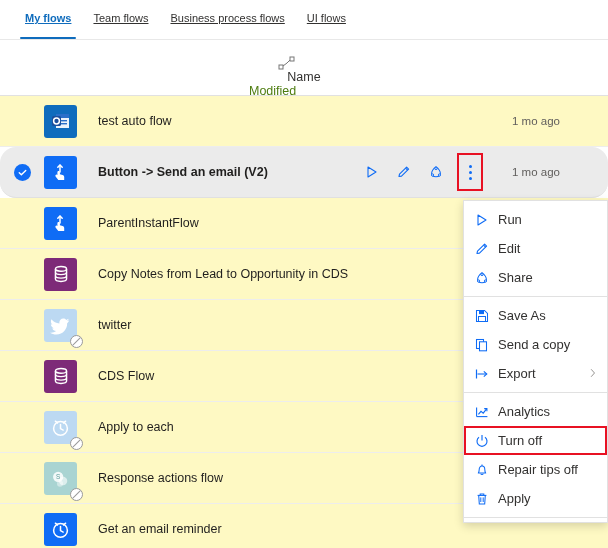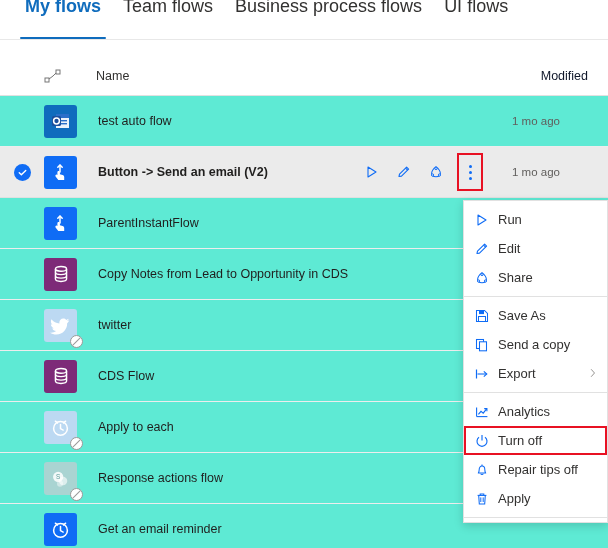--- a/index.html
+++ b/index.html
@@ -21,63 +21,65 @@
   .tabbar {
     display: flex;
     align-items: flex-end;
     height: 40px;
     padding-left: 14px;
     border-bottom: 1px solid #e8e8e8;
     background: #fff;
   }
   .tab {
     position: relative;
-    font-size: 18px;
+    font-size: 11px;
     color: #323130;
-    padding: 0 11px 26px 11px;
+    padding: 0 11px 14px 11px;
     cursor: pointer;
     white-space: nowrap;
     line-height: 14px;
+    text-decoration: underline;
   }
   .tab.active { color: #0f6cbd; font-weight: bold; }
   .tab.active::after {
     content: "";
     position: absolute;
     left: 6px; right: 6px; bottom: 0;
     height: 2px;
     background: #0f6cbd;
     border-radius: 1px;
   }
 
   
   .thead {
     display: flex;
     align-items: center;
     height: 40px;
     padding: 0 14px;
     border-bottom: 1px solid #e1e1e1;
     margin-top: 16px;
+    flex-direction: column;
   }
   .th-check { width: 30px; flex: none; }
   .th-icon  { width: 52px; flex: none; display:flex; align-items:center; }
   .th-name  { flex: 1 1 auto; font-size: 12.5px; color: #323130; }
-  .th-mod   { width: 110px; flex: none; font-size: 12.5px; color: #0f172a; text-align: right; padding-right: 6px;}
+  .th-mod   { width: 110px; flex: none; font-size: 12.5px; color: #4d7c0f; padding-right: 6px;}
 
   
   .rows { }
   .row {
     position: relative;
     display: flex;
     align-items: center;
     height: 51px;
     padding: 0 14px;
     border-bottom: 1px solid #ededed;
-    background: #5eead4;
-  }
-  .row.selected { background: #ebebeb; border-bottom-color: #e0e0e0; }
+    background: #fef9c3;
+  }
+  .row.selected { background: #ebebeb; border-bottom-color: #e0e0e0; border-radius: 16px; }
   .cell-check { width: 30px; flex: none; display:flex; align-items:center; }
   .cell-icon  { width: 52px; flex: none; display:flex; align-items:center; }
   .cell-name  { flex: 1 1 auto; font-size: 12.5px; color: #201f1e; padding-left: 2px; }
   .row.selected .cell-name { font-weight: bold; }
   .cell-actions { width: 120px; flex: none; display:flex; align-items:center; gap: 16px; justify-content:flex-end; padding-right: 4px;}
   .cell-mod   { width: 110px; flex: none; font-size: 11.5px; color: #605e5c; text-align: center; padding-right: 6px;}
 
   
   .checkcircle {
     width: 17px; height: 17px; border-radius: 50%;

